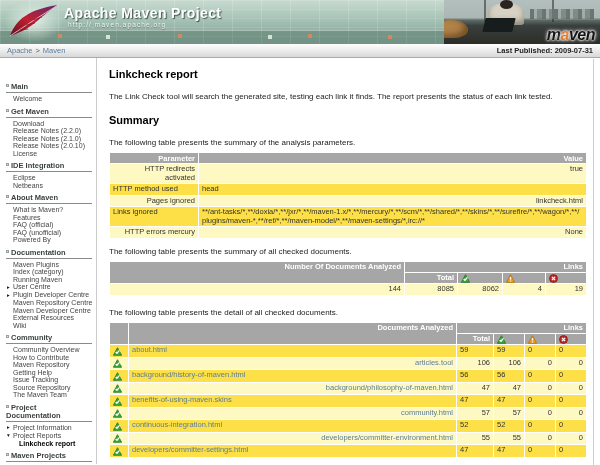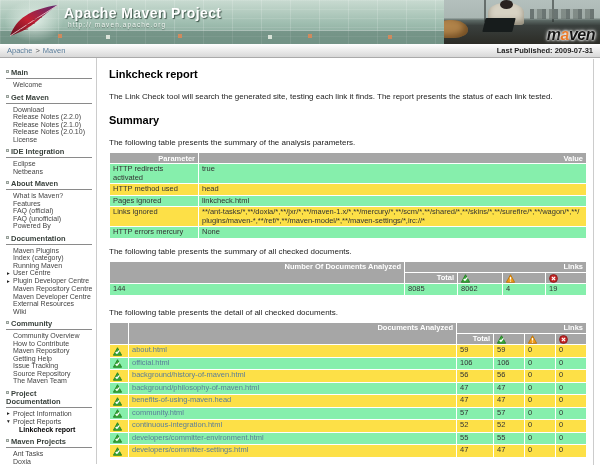--- a/index.html
+++ b/index.html
@@ -50,42 +50,42 @@
   .last-pub { font-weight: bold; color: #222; }
 
   
   .layout { display: flex; height: 406px; }
   .right-divider { position: absolute; right: 6px; top: 59px; bottom: 0; width: 1px; background: #ccc; }
 
   
   .sidebar { width: 97px; flex: 0 0 97px; border-right: 1px solid #ccc; padding: 9px 4px 0 6px; overflow: hidden; }
   .sb-title { font-size: 7.5px; line-height: 8px; font-weight: bold; color: #39413c;
     border-bottom: 1px solid #8a8a8a; padding-bottom: 1px; margin: 5px 0 2px; }
-  .sb-section:first-child .sb-title { margin-top: 2px; }
+  .sb-section:first-child .sb-title { margin-top: 16px; }
   .cube { display: inline-block; width: 3px; height: 3px; border: 1px solid #98a09a; background: #dfe5df;
     margin-right: 2px; vertical-align: 2px; }
   .sb-item { display: block; font-size: 7px; line-height: 7.5px; color: #444; text-decoration: none;
     padding-left: 7px; white-space: nowrap; }
   .sb-item.has-arrow { padding-left: 1px; }
   .sb-item .arrow { display: inline-block; width: 6px; font-size: 5.5px; color: #222; vertical-align: 0.5px; }
   .sb-item.current { font-weight: bold; color: #000; padding-left: 13px; }
 
   
   .main { flex: 1; padding: 10px 13px 0 12px; overflow: hidden; }
   .main h1 { font-size: 11px; color: #000; margin: 0 0 4px; }
   .main h2 { font-size: 11px; color: #000; margin: 12px 0 4px; }
   .main p { font-size: 8px; line-height: 10px; color: #222; margin: 12px 0 4px; }
   .main p.intro { margin-bottom: 12px; }
 
   table { width: 100%; border-collapse: separate; border-spacing: 1px; margin-bottom: 4px; }
   th { background: #a6a6a6; color: #fff; font-size: 7.5px; line-height: 9px; text-align: right;
     font-weight: bold; padding: 0.5px 3px; vertical-align: top; }
   td { font-size: 7.5px; line-height: 8.5px; padding: 1px 3px; color: #333; vertical-align: top; }
   tr.a td { background: #fde047; }
-  tr.b td { background: #86efac; }
+  tr.b td { background: #fef9c3; text-align: right; }
   .params-table td.value { word-break: break-all; }
   .icon-td { text-align: left; width: 18px; }
   .icon-th svg, .icon-td svg { display: block; margin-top: 0.5px; }
   a.doc-link { color: #5a7d9a; text-decoration: none; font-size: 7.5px; }
   .num { width: 30px; }
 </style>
 </head>
 <body>
 
 <div class="banner">
@@ -337,21 +337,21 @@
             <td class="num">0</td>
             <td class="num">0</td>
           </tr>
           <tr class="b">
             <td class="icon-td">
               <svg width="9" height="9" viewBox="0 0 10 10">
                 <polygon points="5,0.8 9.6,9.2 0.4,9.2" fill="#3aa83a" stroke="#1d7a1d" stroke-width="0.9"></polygon>
                 <polyline points="3,5.5 4.4,7 7.2,3.8" fill="none" stroke="#fff" stroke-width="1.5"></polyline>
               </svg>
             </td>
-            <td><a href="#" class="doc-link">official.html</a></td>
+            <td><a href="#" class="doc-link">articles.tool</a></td>
             <td class="num">106</td>
             <td class="num">106</td>
             <td class="num">0</td>
             <td class="num">0</td>
           </tr>
           <tr class="a">
             <td class="icon-td">
               <svg width="9" height="9" viewBox="0 0 10 10">
                 <polygon points="5,0.8 9.6,9.2 0.4,9.2" fill="#3aa83a" stroke="#1d7a1d" stroke-width="0.9"></polygon>
                 <polyline points="3,5.5 4.4,7 7.2,3.8" fill="none" stroke="#fff" stroke-width="1.5"></polyline>
@@ -376,21 +376,21 @@
             <td class="num">0</td>
             <td class="num">0</td>
           </tr>
           <tr class="a">
             <td class="icon-td">
               <svg width="9" height="9" viewBox="0 0 10 10">
                 <polygon points="5,0.8 9.6,9.2 0.4,9.2" fill="#3aa83a" stroke="#1d7a1d" stroke-width="0.9"></polygon>
                 <polyline points="3,5.5 4.4,7 7.2,3.8" fill="none" stroke="#fff" stroke-width="1.5"></polyline>
               </svg>
             </td>
-            <td><a href="#" class="doc-link">benefits-of-using-maven.head</a></td>
+            <td><a href="#" class="doc-link">benefits-of-using-maven.skins</a></td>
             <td class="num">47</td>
             <td class="num">47</td>
             <td class="num">0</td>
             <td class="num">0</td>
           </tr>
           <tr class="b">
             <td class="icon-td">
               <svg width="9" height="9" viewBox="0 0 10 10">
                 <polygon points="5,0.8 9.6,9.2 0.4,9.2" fill="#3aa83a" stroke="#1d7a1d" stroke-width="0.9"></polygon>
                 <polyline points="3,5.5 4.4,7 7.2,3.8" fill="none" stroke="#fff" stroke-width="1.5"></polyline>

